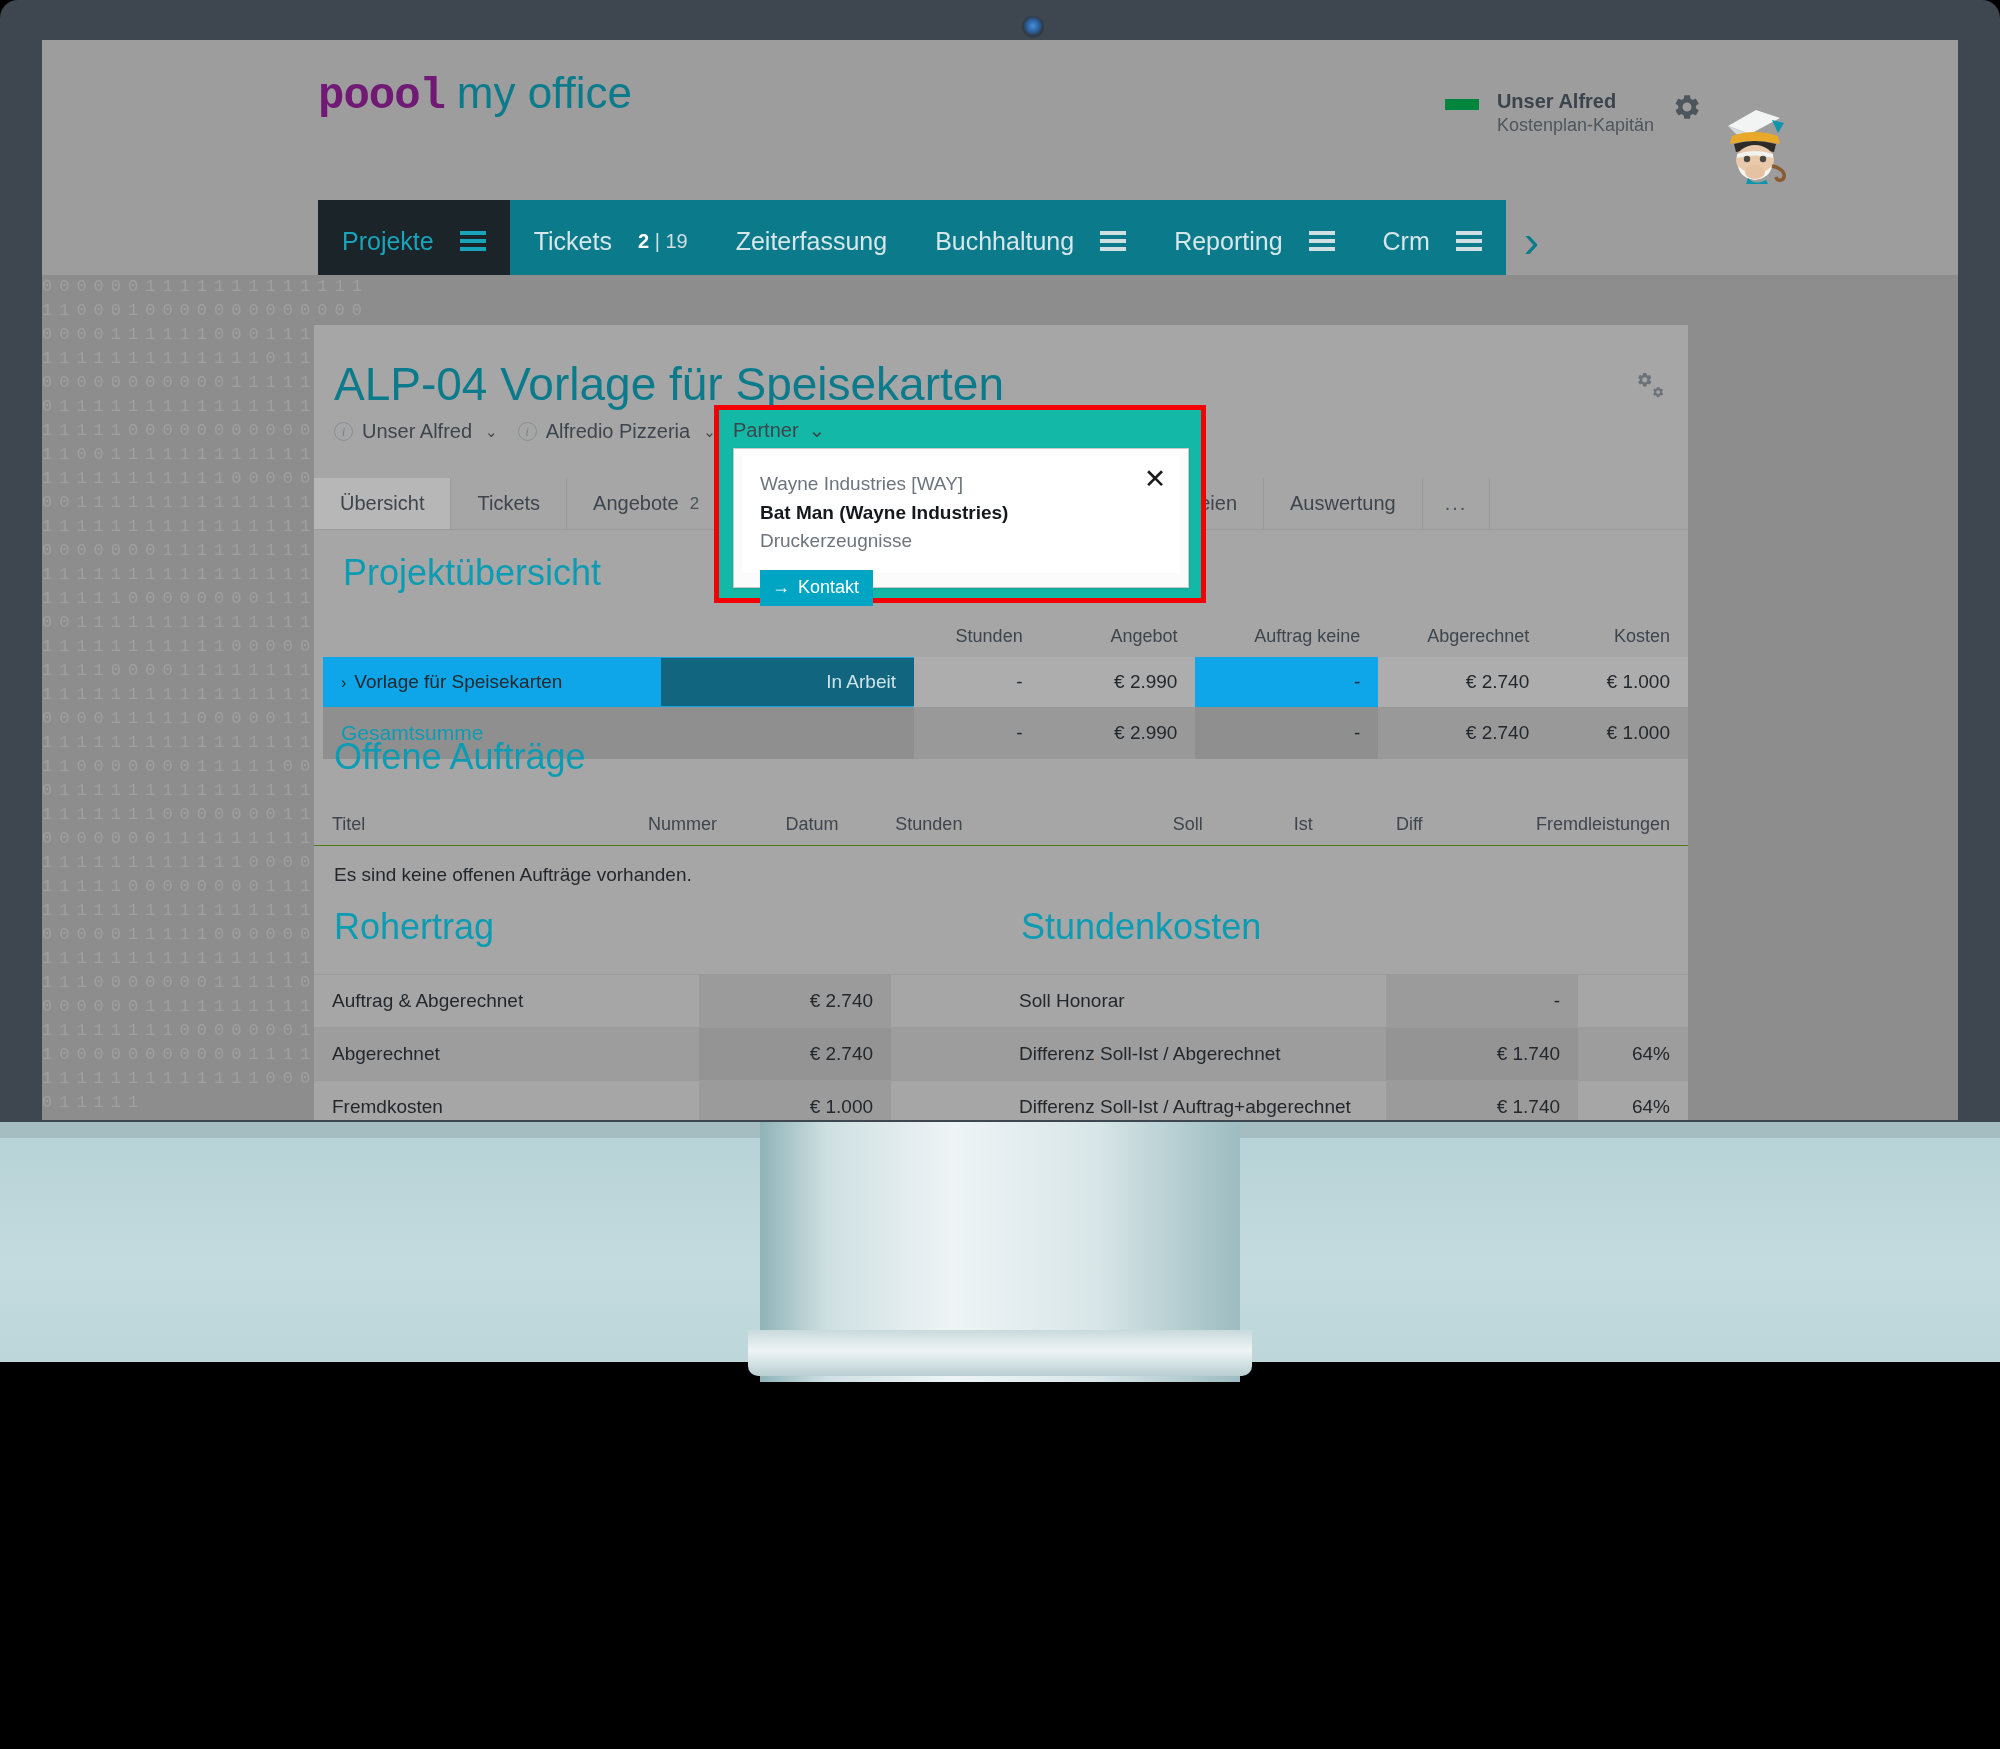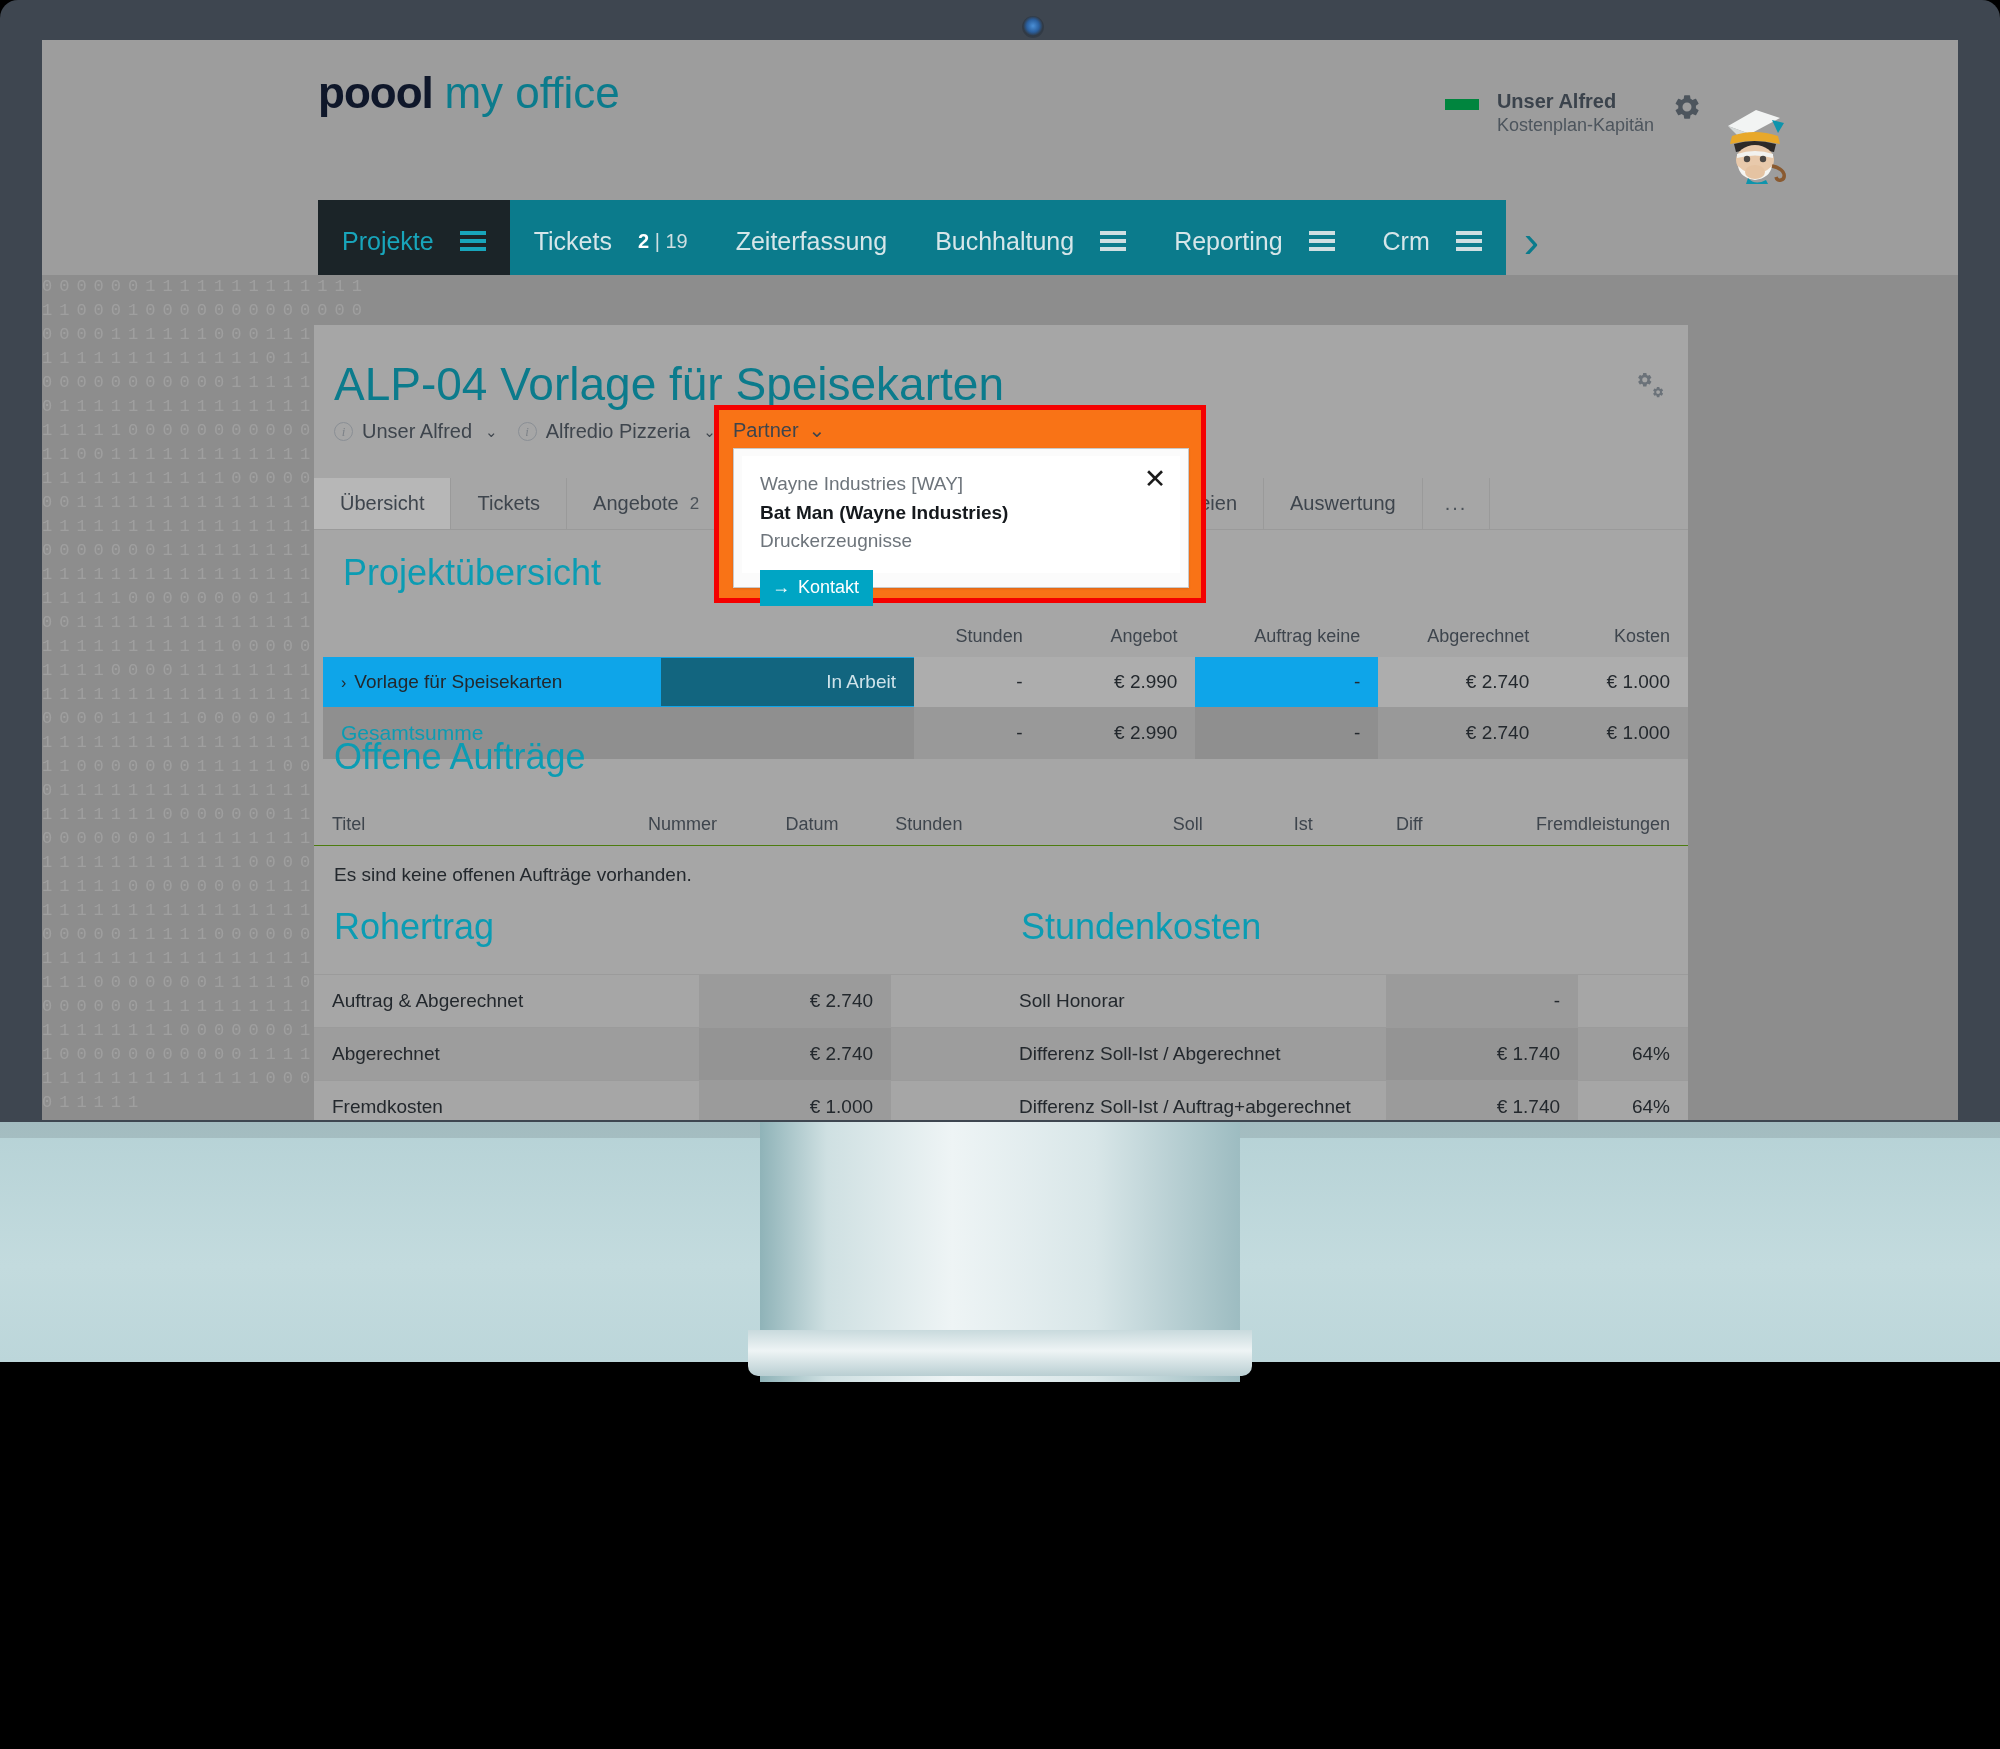--- a/index.html
+++ b/index.html
@@ -53,21 +53,21 @@
   
   .app-header {
     position: relative; width: 100%; height: 235px;
     background: #9d9d9d;
   }
   .logo {
     position: absolute; left: 276px; top: 28px;
     font-size: 44px; letter-spacing: -0.5px; white-space: nowrap;
   }
   .logo .brand {
-    font-family: Liberation Sans, sans-serif; font-weight: 700; color: #0f172a;
+    font-family: Liberation Mono, monospace; font-weight: 700; color: #701a75;
     letter-spacing: -1px;
   }
   .logo .suffix { color: #0b7b8c; font-weight: 400; letter-spacing: 0px; }
 
   .user-block {
     position: absolute; right: 256px; top: 48px;
     display: flex; align-items: flex-start; gap: 18px;
   }
   .user-status {
     width: 34px; height: 11px; background: #00853e; margin-top: 11px; flex: none;
@@ -144,21 +144,21 @@
     display: flex; align-items: center; justify-content: center; flex: none;
     font-family: "Liberation Serif", serif;
   }
   .chev { font-size: 15px; color: #3e454d; margin: 0 12px 0 4px; }
 
   
   .partner-wrap {
     position: absolute; left: 400px; top: 80px;
     width: 492px; height: 198px;
     border: 5px solid #f40000;
-    background: #f97316;
+    background: #14b8a6;
     z-index: 40;
   }
   .partner-label {
     position: absolute; left: 14px; top: 8px;
     font-size: 20px; color: #3e454d; display: flex; align-items: center; gap: 10px;
   }
   .partner-card {
     position: absolute; left: 14px; top: 38px; right: 12px; bottom: 10px;
     background: #fbfbfb; border: 1px solid #c9c9c9;
     box-shadow: 0 1px 2px rgba(0,0,0,0.12);

